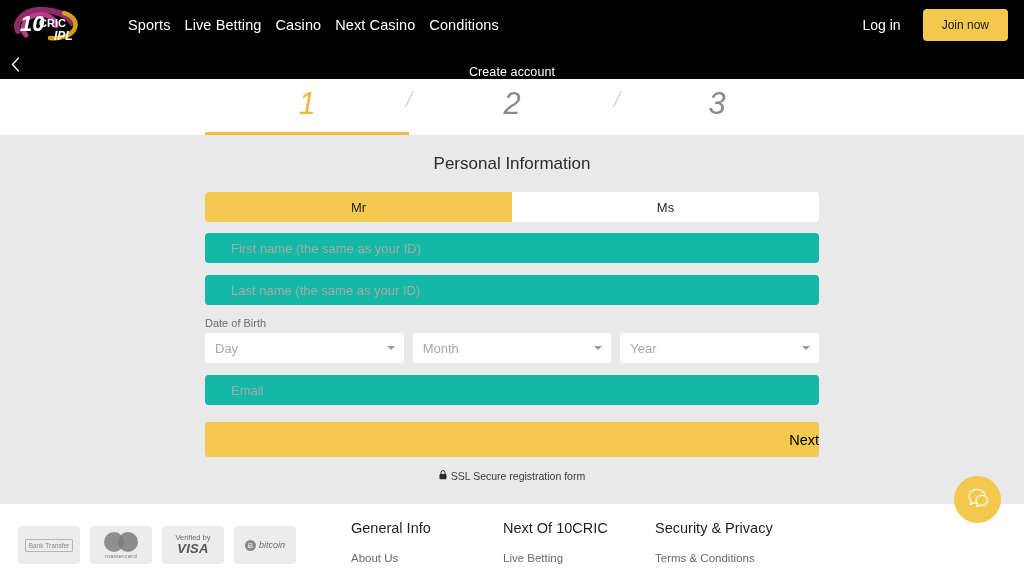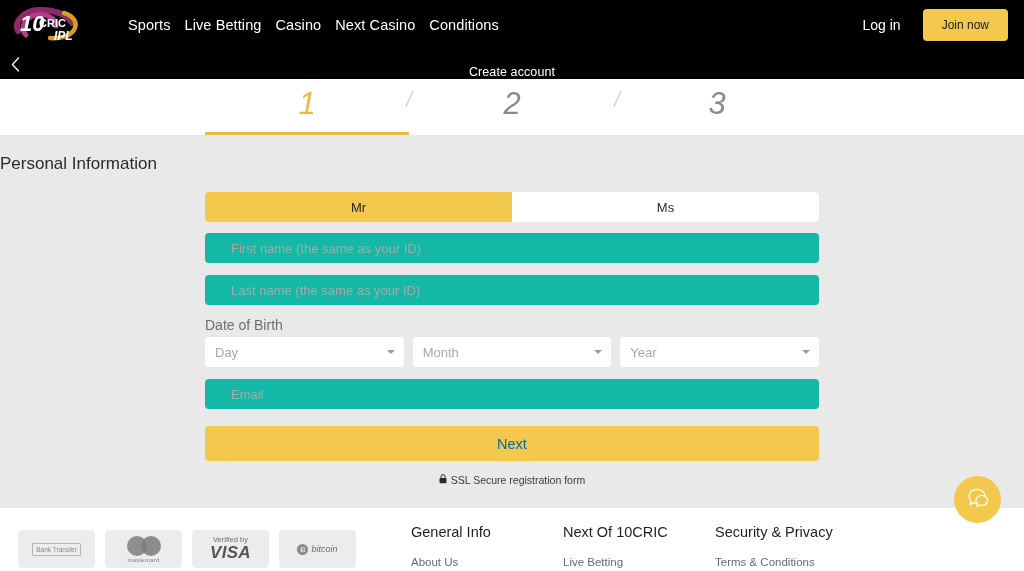--- a/index.html
+++ b/index.html
@@ -150,21 +150,21 @@
   .slash-2 { left: 409px; }
 
   
   .form-area {
     background: #e9e9e9;
     padding-top: 19px;
     padding-bottom: 22px;
     min-height: 356px;
   }
   .form-title {
-    text-align: left;
+    text-align: center;
     font-size: 17px;
     color: #2b2b2b;
     margin-bottom: 18px;
   }
   .form-inner {
     width: 614px;
     margin: 0 auto;
   }
 
   
@@ -203,21 +203,21 @@
     font-size: 13px;
     color: #333333;
     font-family: "Liberation Sans", sans-serif;
     margin-bottom: 12px;
     outline: none;
     display: block;
   }
   .field::placeholder { color: #a8a8a8; }
 
   .dob-label {
-    font-size: 14px;
+    font-size: 11px;
     color: #6e6e6e;
     margin-bottom: 4px;
     margin-top: 2px;
   }
 
   .dob-row {
     display: flex;
     gap: 9px;
     margin-bottom: 12px;
   }
@@ -250,25 +250,26 @@
     pointer-events: none;
   }
 
   .next-btn {
     width: 100%;
     height: 35px;
     background: #f2c94c;
     border: none;
     border-radius: 4px;
     font-size: 14.5px;
-    color: #0369a1;
+    color: #000000;
     cursor: pointer;
     font-family: "Liberation Sans", sans-serif;
     margin-top: 17px;
     display: block;
+    text-align: right;
   }
 
   .ssl-note {
     margin-top: 13px;
     text-align: center;
     font-size: 10.5px;
     color: #3a3a3a;
     display: flex;
     align-items: center;
     justify-content: center;
@@ -287,21 +288,21 @@
     align-items: flex-start;
     padding: 0 18px;
   }
   .pay-badges {
     display: flex;
     gap: 10px;
     flex: 0 0 auto;
     padding-top: 6px;
   }
   .pay-badge {
-    width: 77px;
+    width: 62px;
     height: 38px;
     background: #ececec;
     border-radius: 4px;
     display: flex;
     align-items: center;
     justify-content: center;
     overflow: hidden;
   }
   .bank-transfer-txt {
     font-size: 6.5px;
@@ -323,21 +324,21 @@
     top: 0;
     width: 20px; height: 20px;
     border-radius: 50%;
     background: #8f8f8f;
   }
   .mc-circles i.left  { left: 0; }
   .mc-circles i.right { left: 14px; background: #7b7b7b; opacity: .85; }
   .mc-label { font-size: 6px; color: #7f7f7f; letter-spacing: .2px; }
   .visa-wrap { text-align: center; line-height: 1.05; }
   .visa-top { font-size: 7.5px; color: #6e6e6e; }
-  .visa-big { font-size: 17px; font-weight: bold; font-style: italic; color: #555555; letter-spacing: .3px; }
+  .visa-big { font-size: 13px; font-weight: bold; font-style: italic; color: #555555; letter-spacing: .3px; }
   .btc-wrap { display: flex; align-items: center; gap: 3px; }
   .btc-circle {
     width: 11px; height: 11px; border-radius: 50%;
     background: #8a8a8a; color: #ececec;
     font-size: 8px; display: flex; align-items: center; justify-content: center;
   }
   .btc-label { font-size: 9px; font-style: italic; color: #6e6e6e; }
 
   .footer-cols {
     display: flex;

